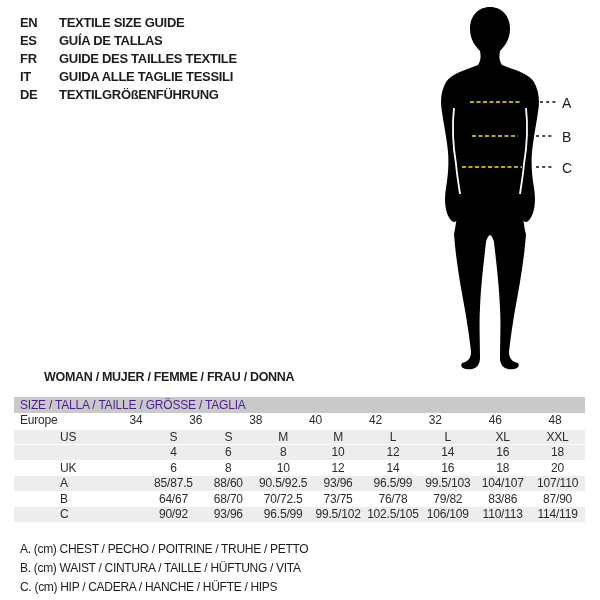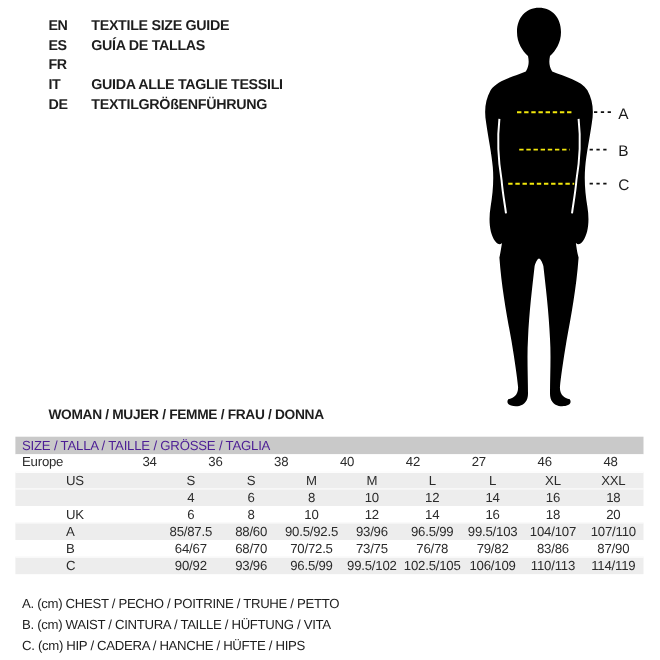--- a/index.html
+++ b/index.html
@@ -9,21 +9,21 @@
     --row-shaded:#ededed;
     --text:#2b2b2b;
   }
   *{margin:0;padding:0;box-sizing:border-box;}
   html,body{background:#fff;}
   body{font-family:"Liberation Sans", sans-serif;color:var(--text);}
   #stage{position:relative;width:600px;height:600px;background:#ffffff;overflow:hidden;}
 
   
   .langs{position:absolute;left:20px;top:14px;}
-  .lang-row{display:flex;height:18px;line-height:18px;font-size:13px;font-weight:700;letter-spacing:-0.3px;color:#1d1d1d;margin-left:24px;}
+  .lang-row{display:flex;height:18px;line-height:18px;font-size:13px;font-weight:700;letter-spacing:-0.3px;color:#1d1d1d;}
   .lang-code{width:39px;}
   .lang-text{white-space:nowrap;}
 
   
   .figure-wrap{position:absolute;left:428px;top:2px;width:150px;height:368px;}
   .figure-wrap svg{display:block;width:150px;height:368px;}
   .marker-label{position:absolute;left:134px;font-size:14px;color:#1a1a1a;letter-spacing:0;}
   .marker-a{top:93px;}
   .marker-b{top:127px;}
   .marker-c{top:158px;}
@@ -53,20 +53,21 @@
       <div class="lang-row">
         <span class="lang-code">EN</span>
         <span class="lang-text">TEXTILE SIZE GUIDE</span>
       </div>
       <div class="lang-row">
         <span class="lang-code">ES</span>
         <span class="lang-text">GUÍA DE TALLAS</span>
       </div>
       <div class="lang-row">
         <span class="lang-code">FR</span>
+        <span class="lang-text">GUIDE DES TAILLES TEXTILE</span>
       </div>
       <div class="lang-row">
         <span class="lang-code">IT</span>
         <span class="lang-text">GUIDA ALLE TAGLIE TESSILI</span>
       </div>
       <div class="lang-row">
         <span class="lang-code">DE</span>
         <span class="lang-text">TEXTILGRÖßENFÜHRUNG</span>
       </div>
     </div>
@@ -135,21 +136,21 @@
   <div class="size-table">
     <div class="t-header">SIZE / TALLA / TAILLE / GRÖSSE / TAGLIA</div>
     <div id="t-body">
         <div class="trow">
           <span class="tlabel">Europe</span>
           <span class="tcell">34</span>
           <span class="tcell">36</span>
           <span class="tcell">38</span>
           <span class="tcell">40</span>
           <span class="tcell">42</span>
-          <span class="tcell">27</span>
+          <span class="tcell">32</span>
           <span class="tcell">46</span>
           <span class="tcell">48</span>
         </div>
         <div class="trow shaded">
           <span class="tlabel">US</span>
           <span class="tcell">S</span>
           <span class="tcell">S</span>
           <span class="tcell">M</span>
           <span class="tcell">M</span>
           <span class="tcell">L</span>

